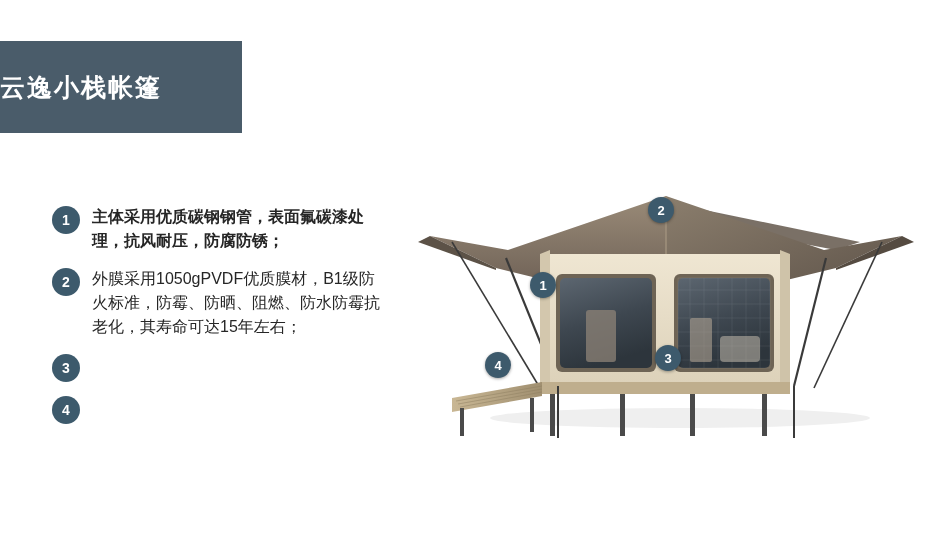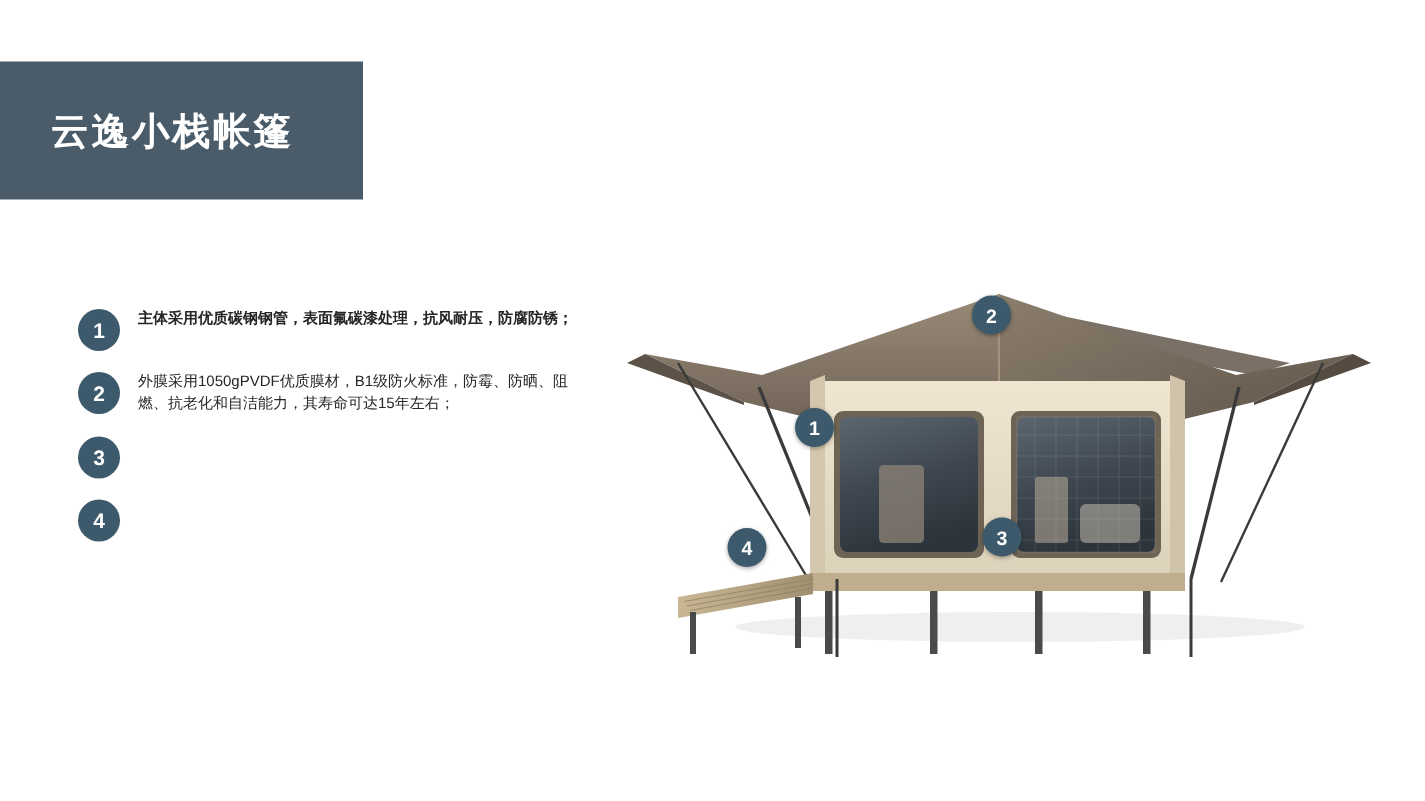--- a/index.html
+++ b/index.html
@@ -30,21 +30,20 @@
     height: 92px;
     background: #4a5c6a;
     display: flex;
     align-items: center;
   }
   .title-text {
     color: #ffffff;
     font-size: 25px;
     font-weight: bold;
     letter-spacing: 2px;
-    margin-left: 34px;
   }
   
   .features {
     position: absolute;
     left: 52px;
     top: 205px;
     width: 330px;
   }
   .feature {
     display: flex;
@@ -60,21 +59,21 @@
     color: #ffffff;
     font-size: 14px;
     font-weight: bold;
     display: flex;
     align-items: center;
     justify-content: center;
     margin-right: 12px;
     margin-top: 1px;
   }
   .feature-text {
-    font-size: 10px;
+    font-size: 16px;
     line-height: 1.52;
     color: #262626;
     letter-spacing: 0px;
   }
   .feature.first .feature-text {
     font-weight: bold;
   }
   
   .photo {
     position: absolute;
@@ -116,21 +115,21 @@
 
   <div class="features">
 
     <div class="feature first">
       <div class="badge">1</div>
       <div class="feature-text">主体采用优质碳钢钢管，表面氟碳漆处理，抗风耐压，防腐防锈；</div>
     </div>
 
     <div class="feature">
       <div class="badge">2</div>
-      <div class="feature-text">外膜采用1050gPVDF优质膜材，B1级防火标准，防霉、防晒、阻燃、抗老化和自洁能力，其寿命可达15年左右；</div>
+      <div class="feature-text">外膜采用1050gPVDF优质膜材，B1级防火标准，防霉、防晒、阻燃、防水防霉抗老化，其寿命可达15年左右；</div>
     </div>
 
     <div class="feature">
       <div class="badge">3</div>
     </div>
 
     <div class="feature">
       <div class="badge">4</div>
     </div>
 

